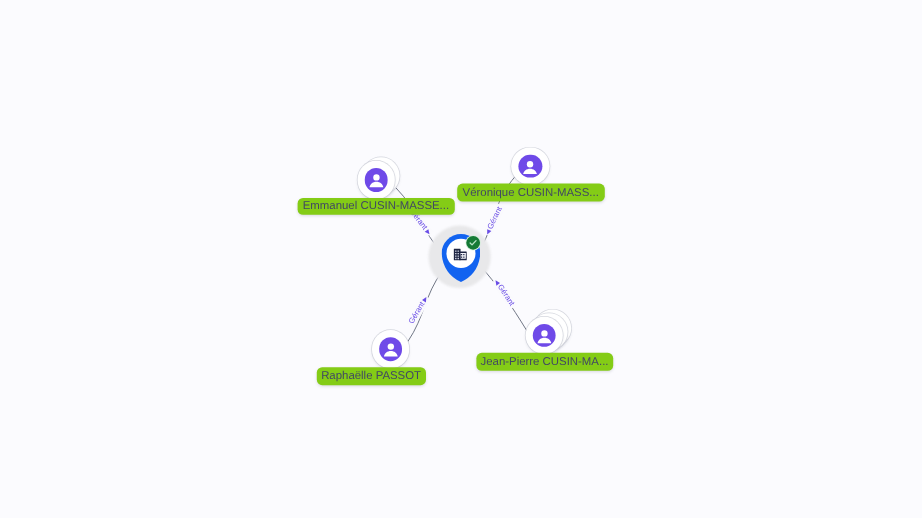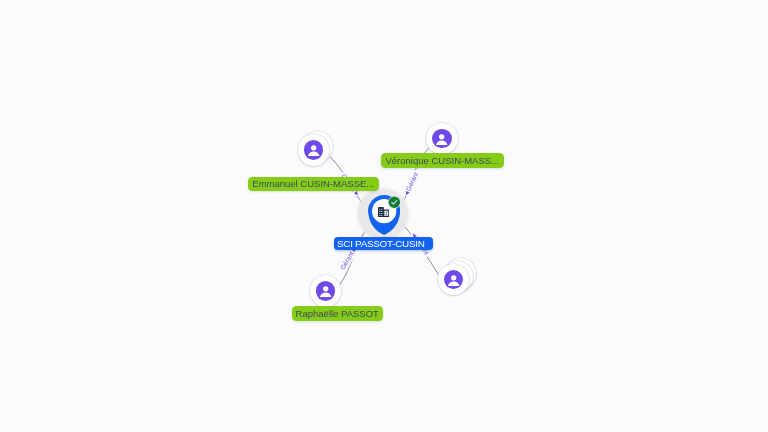--- a/index.html
+++ b/index.html
@@ -154,18 +154,18 @@
       <text x="0" y="0" fill="#6a4de6" font-family="'Liberation Sans',sans-serif" font-size="6.5">Gérant</text>
       <path d="M21.5,-3.5 L25.4,-1.6 L21.3,0.3 Z" fill="#6a4de6"></path>
     </g>
     <g transform="translate(414.5,238.8) rotate(56)">
       <rect x="-5.6" y="-5.2" width="27.5" height="7.4" fill="#fafafd"></rect>
       <text x="0" y="0" fill="#6a4de6" font-family="'Liberation Sans',sans-serif" font-size="6.5">Gérant</text>
       <path d="M-1.3,-3.5 L-5.2,-1.6 L-1.1,0.3 Z" fill="#6a4de6"></path>
     </g>
   </svg>
 
-  <div class="lbl" style="left:247.7px;top:164.8px;width:131.2px;height:14.5px;margin-top:12px;">Emmanuel CUSIN-MASSE...</div>
+  <div class="lbl" style="left:247.7px;top:164.8px;width:131.2px;height:14.5px;">Emmanuel CUSIN-MASSE...</div>
   <div class="lbl" style="left:381.0px;top:153.2px;width:122.5px;height:14.5px;">Véronique CUSIN-MASS...</div>
-  <div class="lbl" style="left:292px;top:306.0px;width:90.5px;height:14.5px;">Raphaëlle PASSOT</div>
-  <div class="lbl company" style="left:334.4px;top:236.8px;width:99.1px;height:13.6px;">SCI PASSOT-CUSIN</div>
+  <div class="lbl" style="left:264px;top:306.0px;width:90.5px;height:14.5px;">Raphaëlle PASSOT</div>
+  <div class="lbl" style="left:396.6px;top:294.0px;width:114.3px;height:14.5px;">Jean-Pierre CUSIN-MA...</div>
 
 </div>
 
 </body></html>

